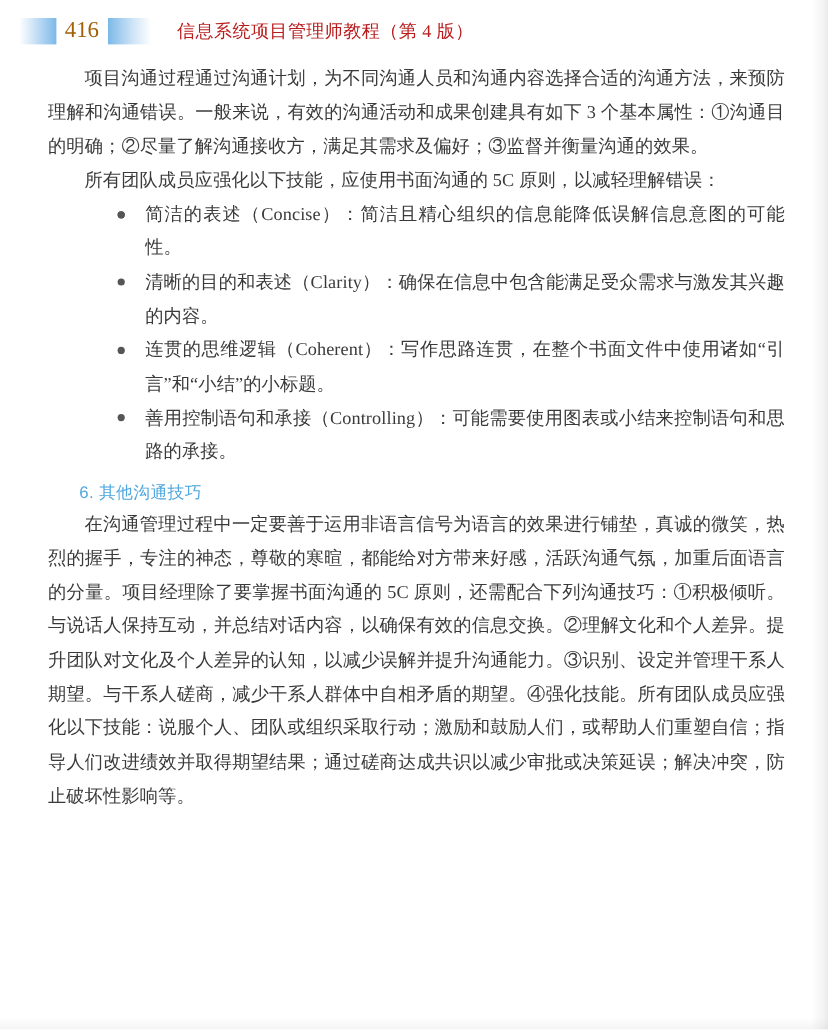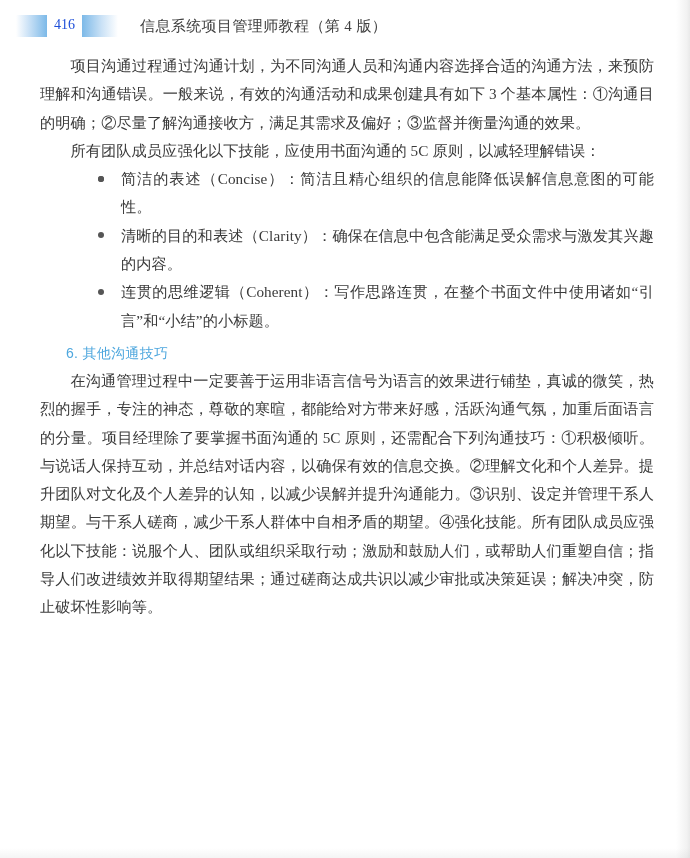--- a/index.html
+++ b/index.html
@@ -47,32 +47,32 @@
   .hdr-bar-left {
     width: 31px;
     background: linear-gradient(to right, #ffffff 0%, #cfe4f7 38%, #7cb9e8 100%);
   }
   .hdr-bar-right {
     width: 36px;
     background: linear-gradient(to right, #7cb9e8 0%, #cbe2f6 55%, #ffffff 100%);
   }
   .page-number {
     font-family: "Liberation Serif", "DejaVu Serif", serif;
-    font-size: 14px;
-    color: #1d4ed8;
+    font-size: 19px;
+    color: #a16207;
     padding: 0 7px;
     line-height: 1;
     position: relative;
     top: -1px;
     text-align: right;
   }
   .header-title {
     margin-left: 22px;
     font-size: 15px;
-    color: #404040;
+    color: #b91c1c;
     letter-spacing: 0.4px;
     white-space: nowrap;
   }
 
   
   .content {
     padding: 0 36px 0 40px;
   }
   p.para {
     margin: 0;
@@ -148,18 +148,22 @@
       <span>简洁的表述（Concise）：简洁且精心组织的信息能降低误解信息意图的可能性。</span>
     </li>
     <li>
       <span class="dot"></span>
       <span>清晰的目的和表述（Clarity）：确保在信息中包含能满足受众需求与激发其兴趣的内容。</span>
     </li>
     <li>
       <span class="dot"></span>
       <span>连贯的思维逻辑（Coherent）：写作思路连贯，在整个书面文件中使用诸如“引言”和“小结”的小标题。</span>
     </li>
+    <li>
+      <span class="dot"></span>
+      <span>善用控制语句和承接（Controlling）：可能需要使用图表或小结来控制语句和思路的承接。</span>
+    </li>
   </ul>
 
   <h4 class="subhead">6. 其他沟通技巧</h4>
   <p class="para">在沟通管理过程中一定要善于运用非语言信号为语言的效果进行铺垫，真诚的微笑，热烈的握手，专注的神态，尊敬的寒暄，都能给对方带来好感，活跃沟通气氛，加重后面语言的分量。项目经理除了要掌握书面沟通的 5C 原则，还需配合下列沟通技巧：①积极倾听。与说话人保持互动，并总结对话内容，以确保有效的信息交换。②理解文化和个人差异。提升团队对文化及个人差异的认知，以减少误解并提升沟通能力。③识别、设定并管理干系人期望。与干系人磋商，减少干系人群体中自相矛盾的期望。④强化技能。所有团队成员应强化以下技能：说服个人、团队或组织采取行动；激励和鼓励人们，或帮助人们重塑自信；指导人们改进绩效并取得期望结果；通过磋商达成共识以减少审批或决策延误；解决冲突，防止破坏性影响等。</p>
 
 </div>
 
 </body></html>

